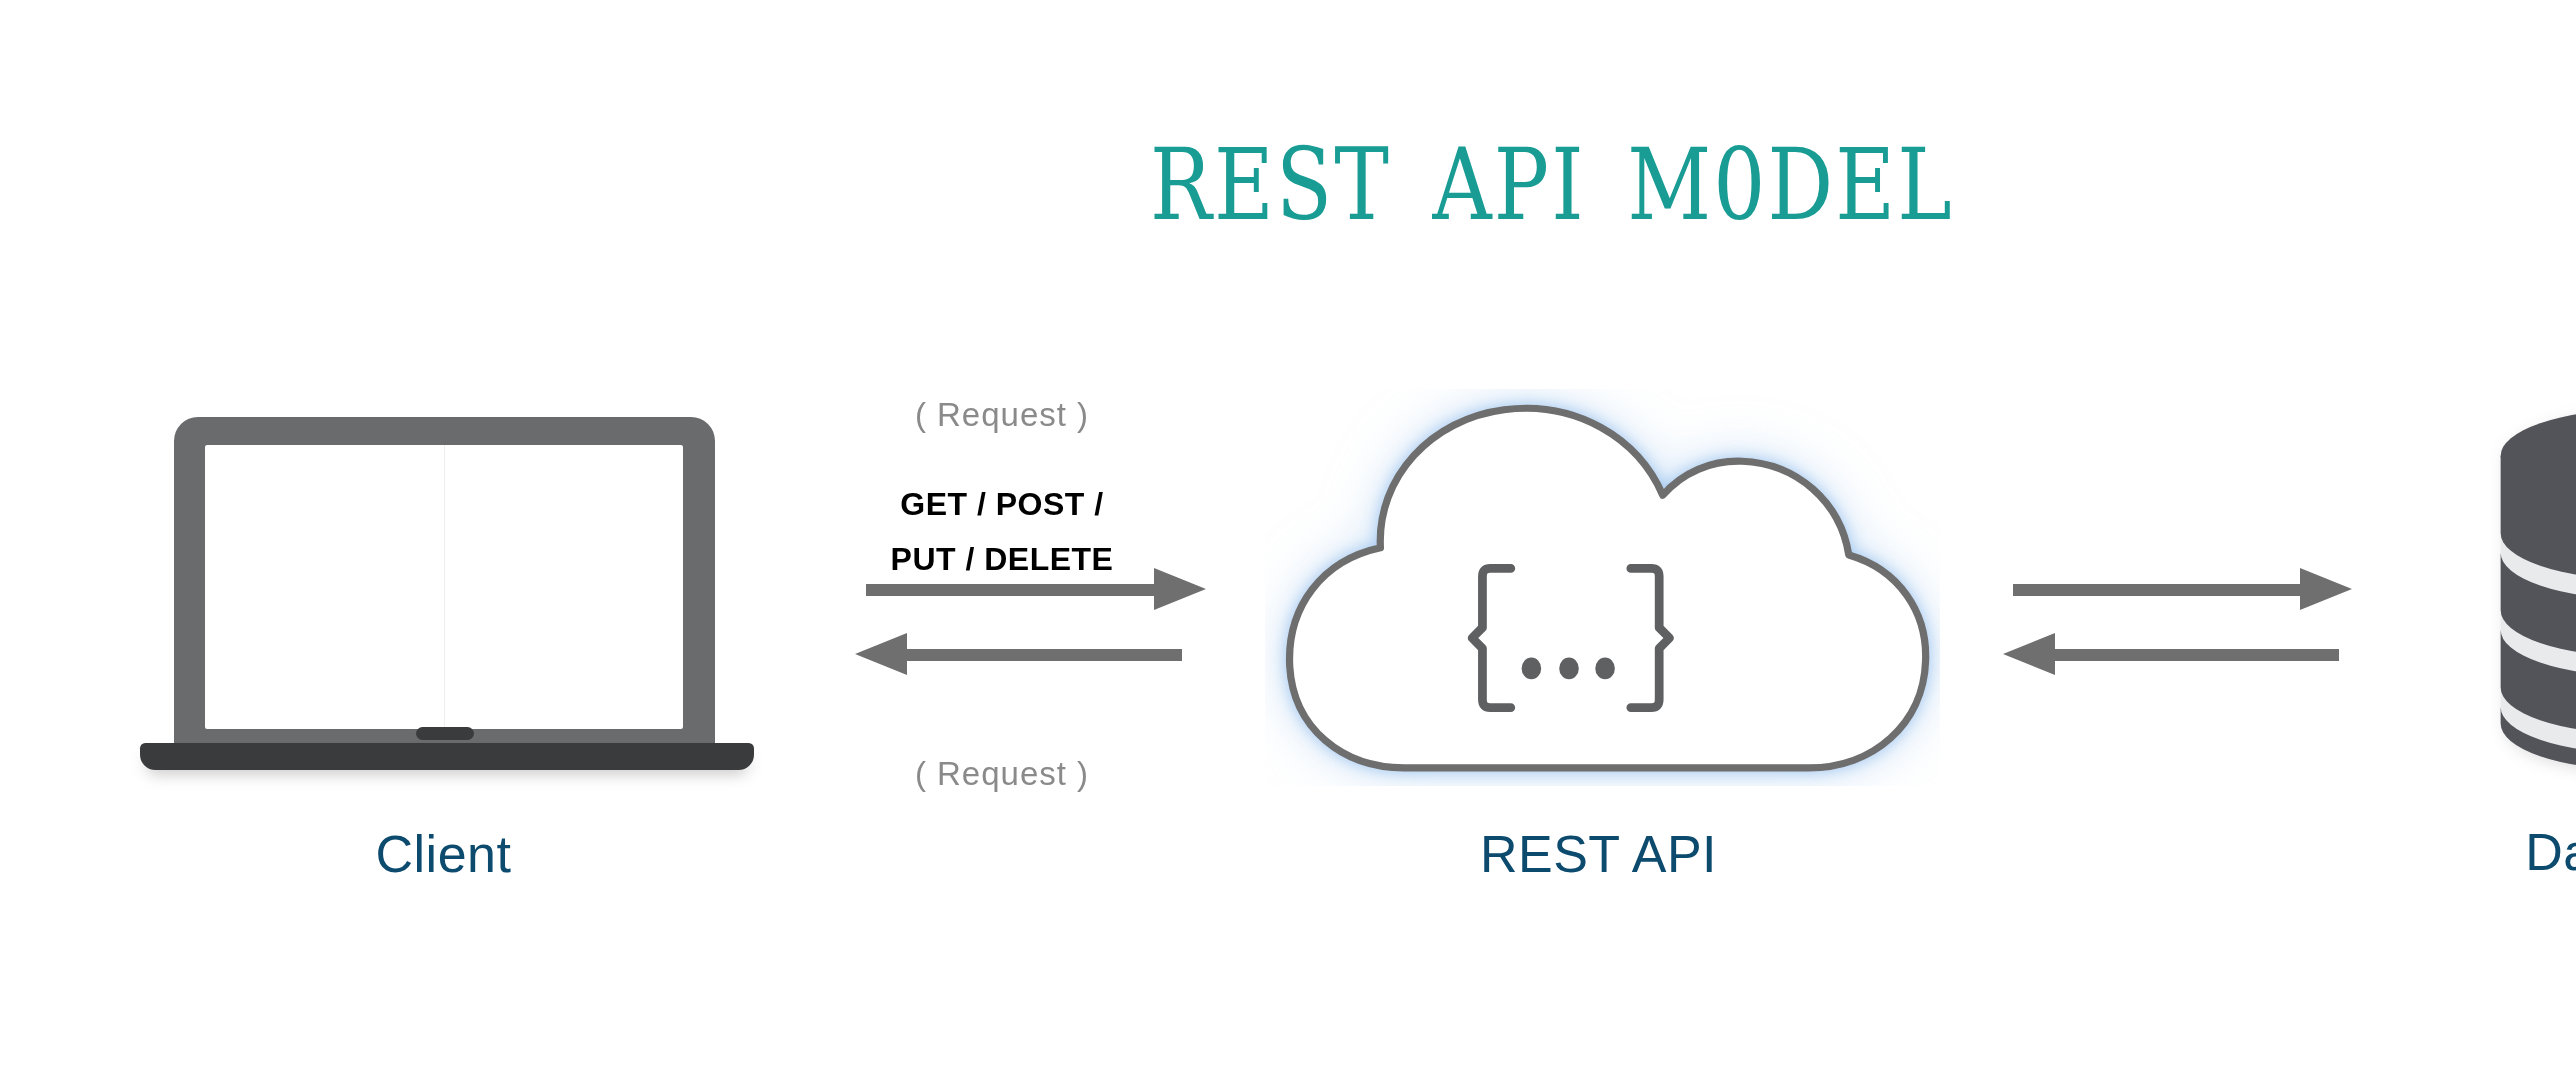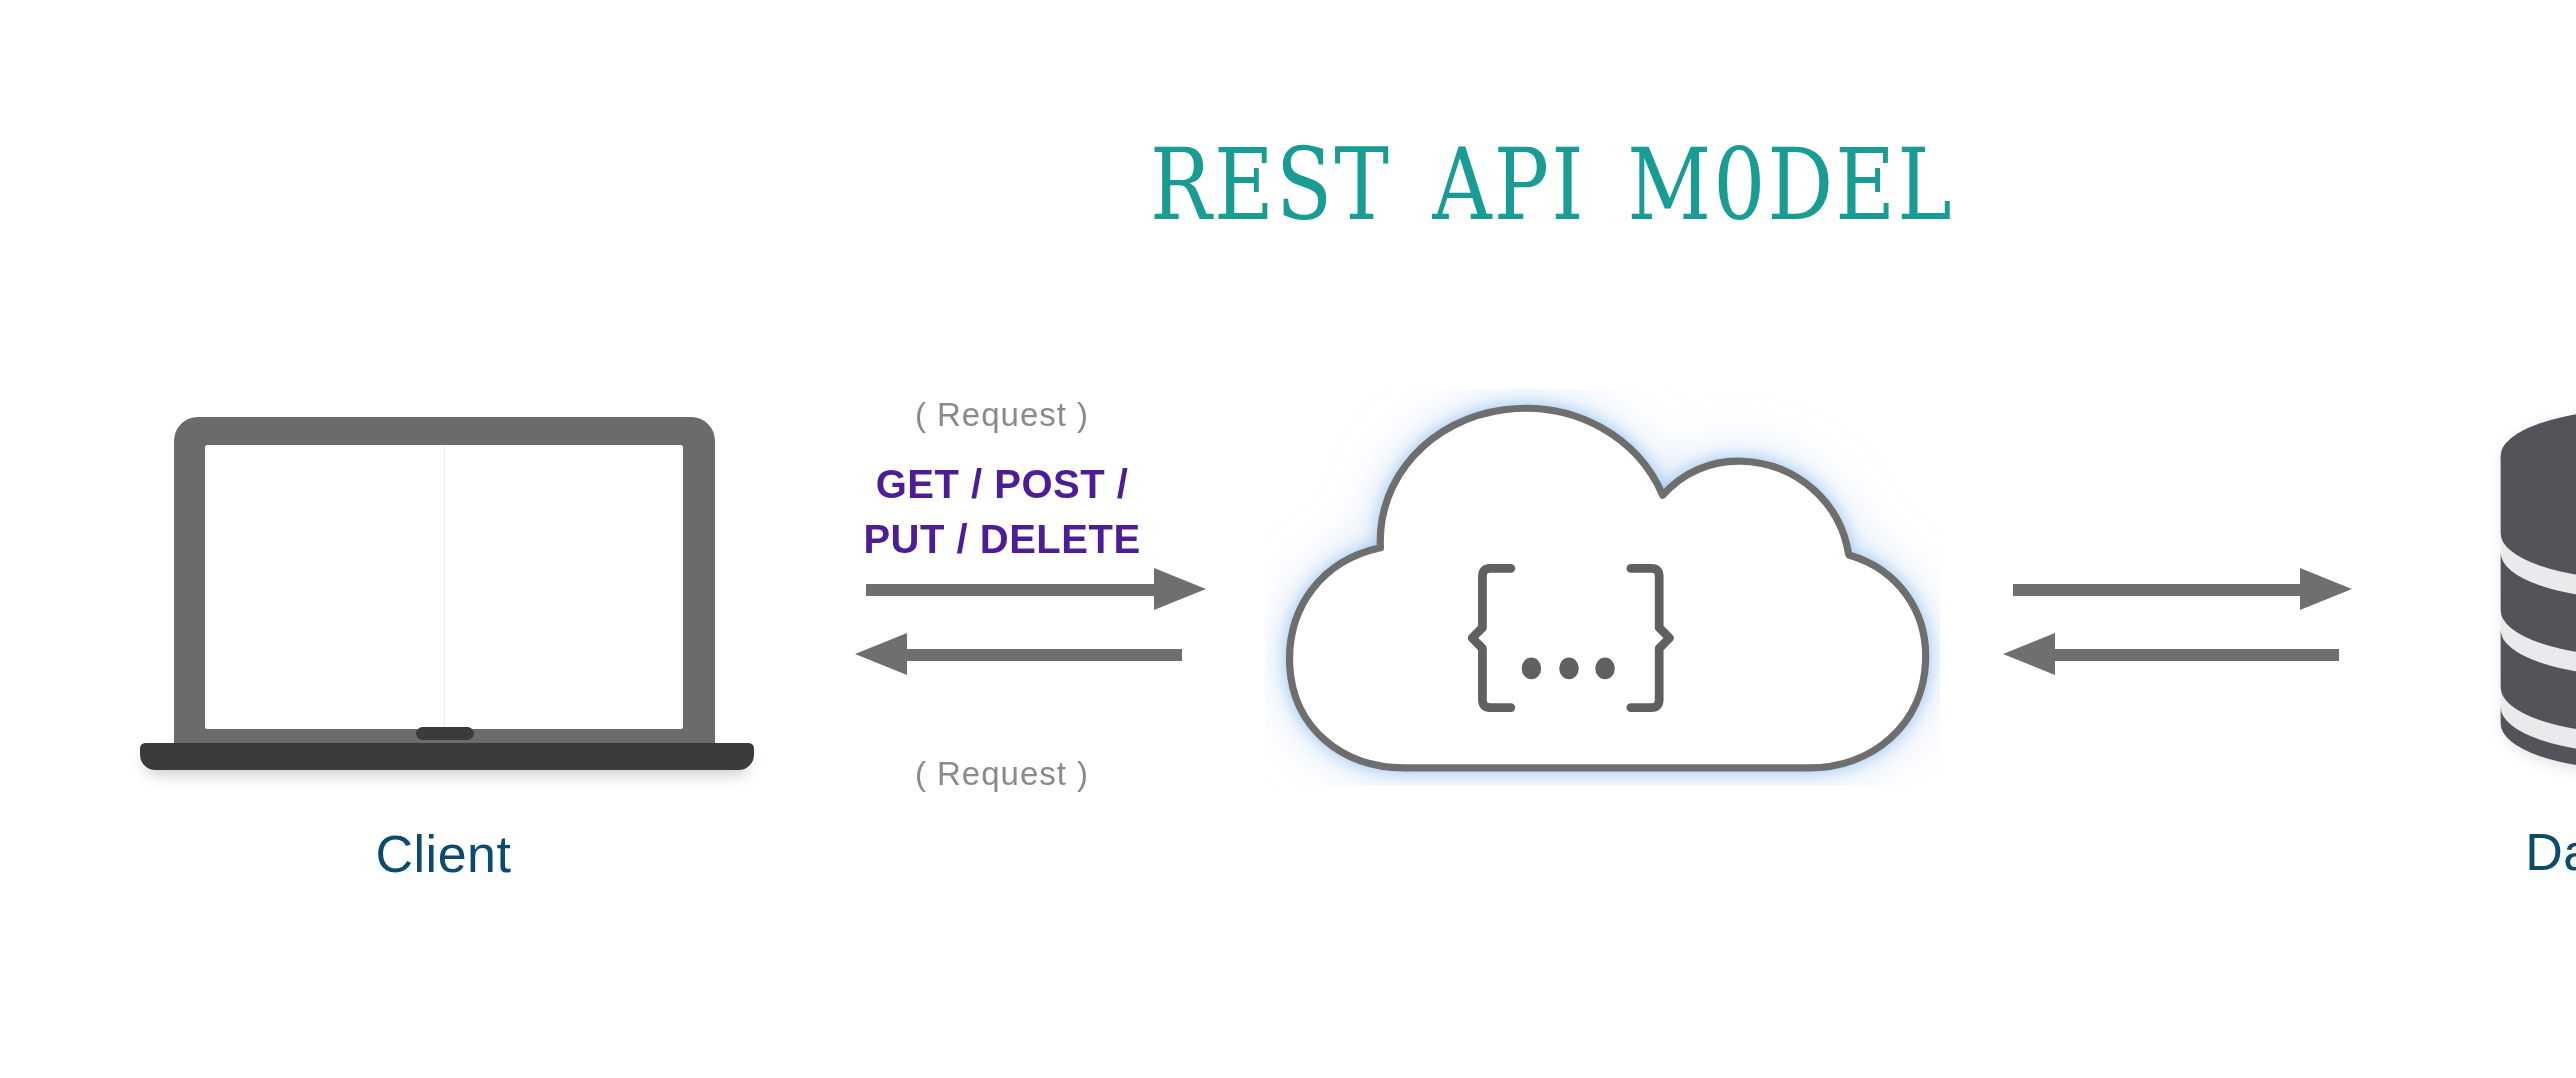--- a/index.html
+++ b/index.html
@@ -18,21 +18,21 @@
     font-size:82px;line-height:1.1;
     letter-spacing:2.1px;word-spacing:13.4px;
     color:#199c94;
     transform:scaleY(1.22);transform-origin:center top;
     white-space:nowrap;
   }
   
   .flow-labels{position:absolute;left:845px;top:0;width:314px;height:760px;}
   .flow-labels .line{position:absolute;left:0;width:314px;text-align:center;white-space:nowrap;}
   .caption{font-size:33px;color:#8a8a8a;letter-spacing:1px;font-weight:400;}
-  .methods{font-size:40px;color:#4c1d95;font-weight:700;letter-spacing:0.5px;}
+  .methods{font-size:32px;color:#000000;font-weight:700;letter-spacing:0.5px;margin-top:24px;}
   .l-request{top:396px;}
   .l-m1{top:462px;}
   .l-m2{top:517px;}
   .l-formats{top:696px;}
   .l-response{top:755px;}
   
   .arrow{position:absolute;height:43px;}
   .arrow .shaft{position:absolute;top:15.5px;height:12.4px;background:#6f6f6f;}
   .arrow .head{position:absolute;top:0;width:0;height:0;border-top:21.6px solid transparent;border-bottom:21.6px solid transparent;}
   .arrow-right .shaft{left:0;right:49px;}
@@ -107,20 +107,21 @@
     <g fill="none" stroke="#5e6062" stroke-width="17" stroke-linecap="round" stroke-linejoin="round">
       <path d="M 477 348 L 437 348 Q 422 348 422 363 L 422 463 L 402 483 L 422 503 L 422 603 Q 422 618 437 618 L 477 618"></path>
       <path d="M 710 348 L 750 348 Q 765 348 765 363 L 765 463 L 785 483 L 765 503 L 765 603 Q 765 618 750 618 L 710 618"></path>
     </g>
     <g fill="#5e6062">
       <ellipse cx="517" cy="542" rx="19" ry="21"></ellipse>
       <ellipse cx="590" cy="542" rx="19" ry="21"></ellipse>
       <ellipse cx="660" cy="542" rx="19" ry="21"></ellipse>
     </g>
   </svg>
+  <div class="node-label lbl-api">REST API</div>
 
   <div class="arrow arrow-right a-dbreq">
     <div class="shaft"></div>
     <div class="head"></div>
   </div>
   <div class="arrow arrow-left a-dbresp">
     <div class="shaft"></div>
     <div class="head"></div>
   </div>
 

